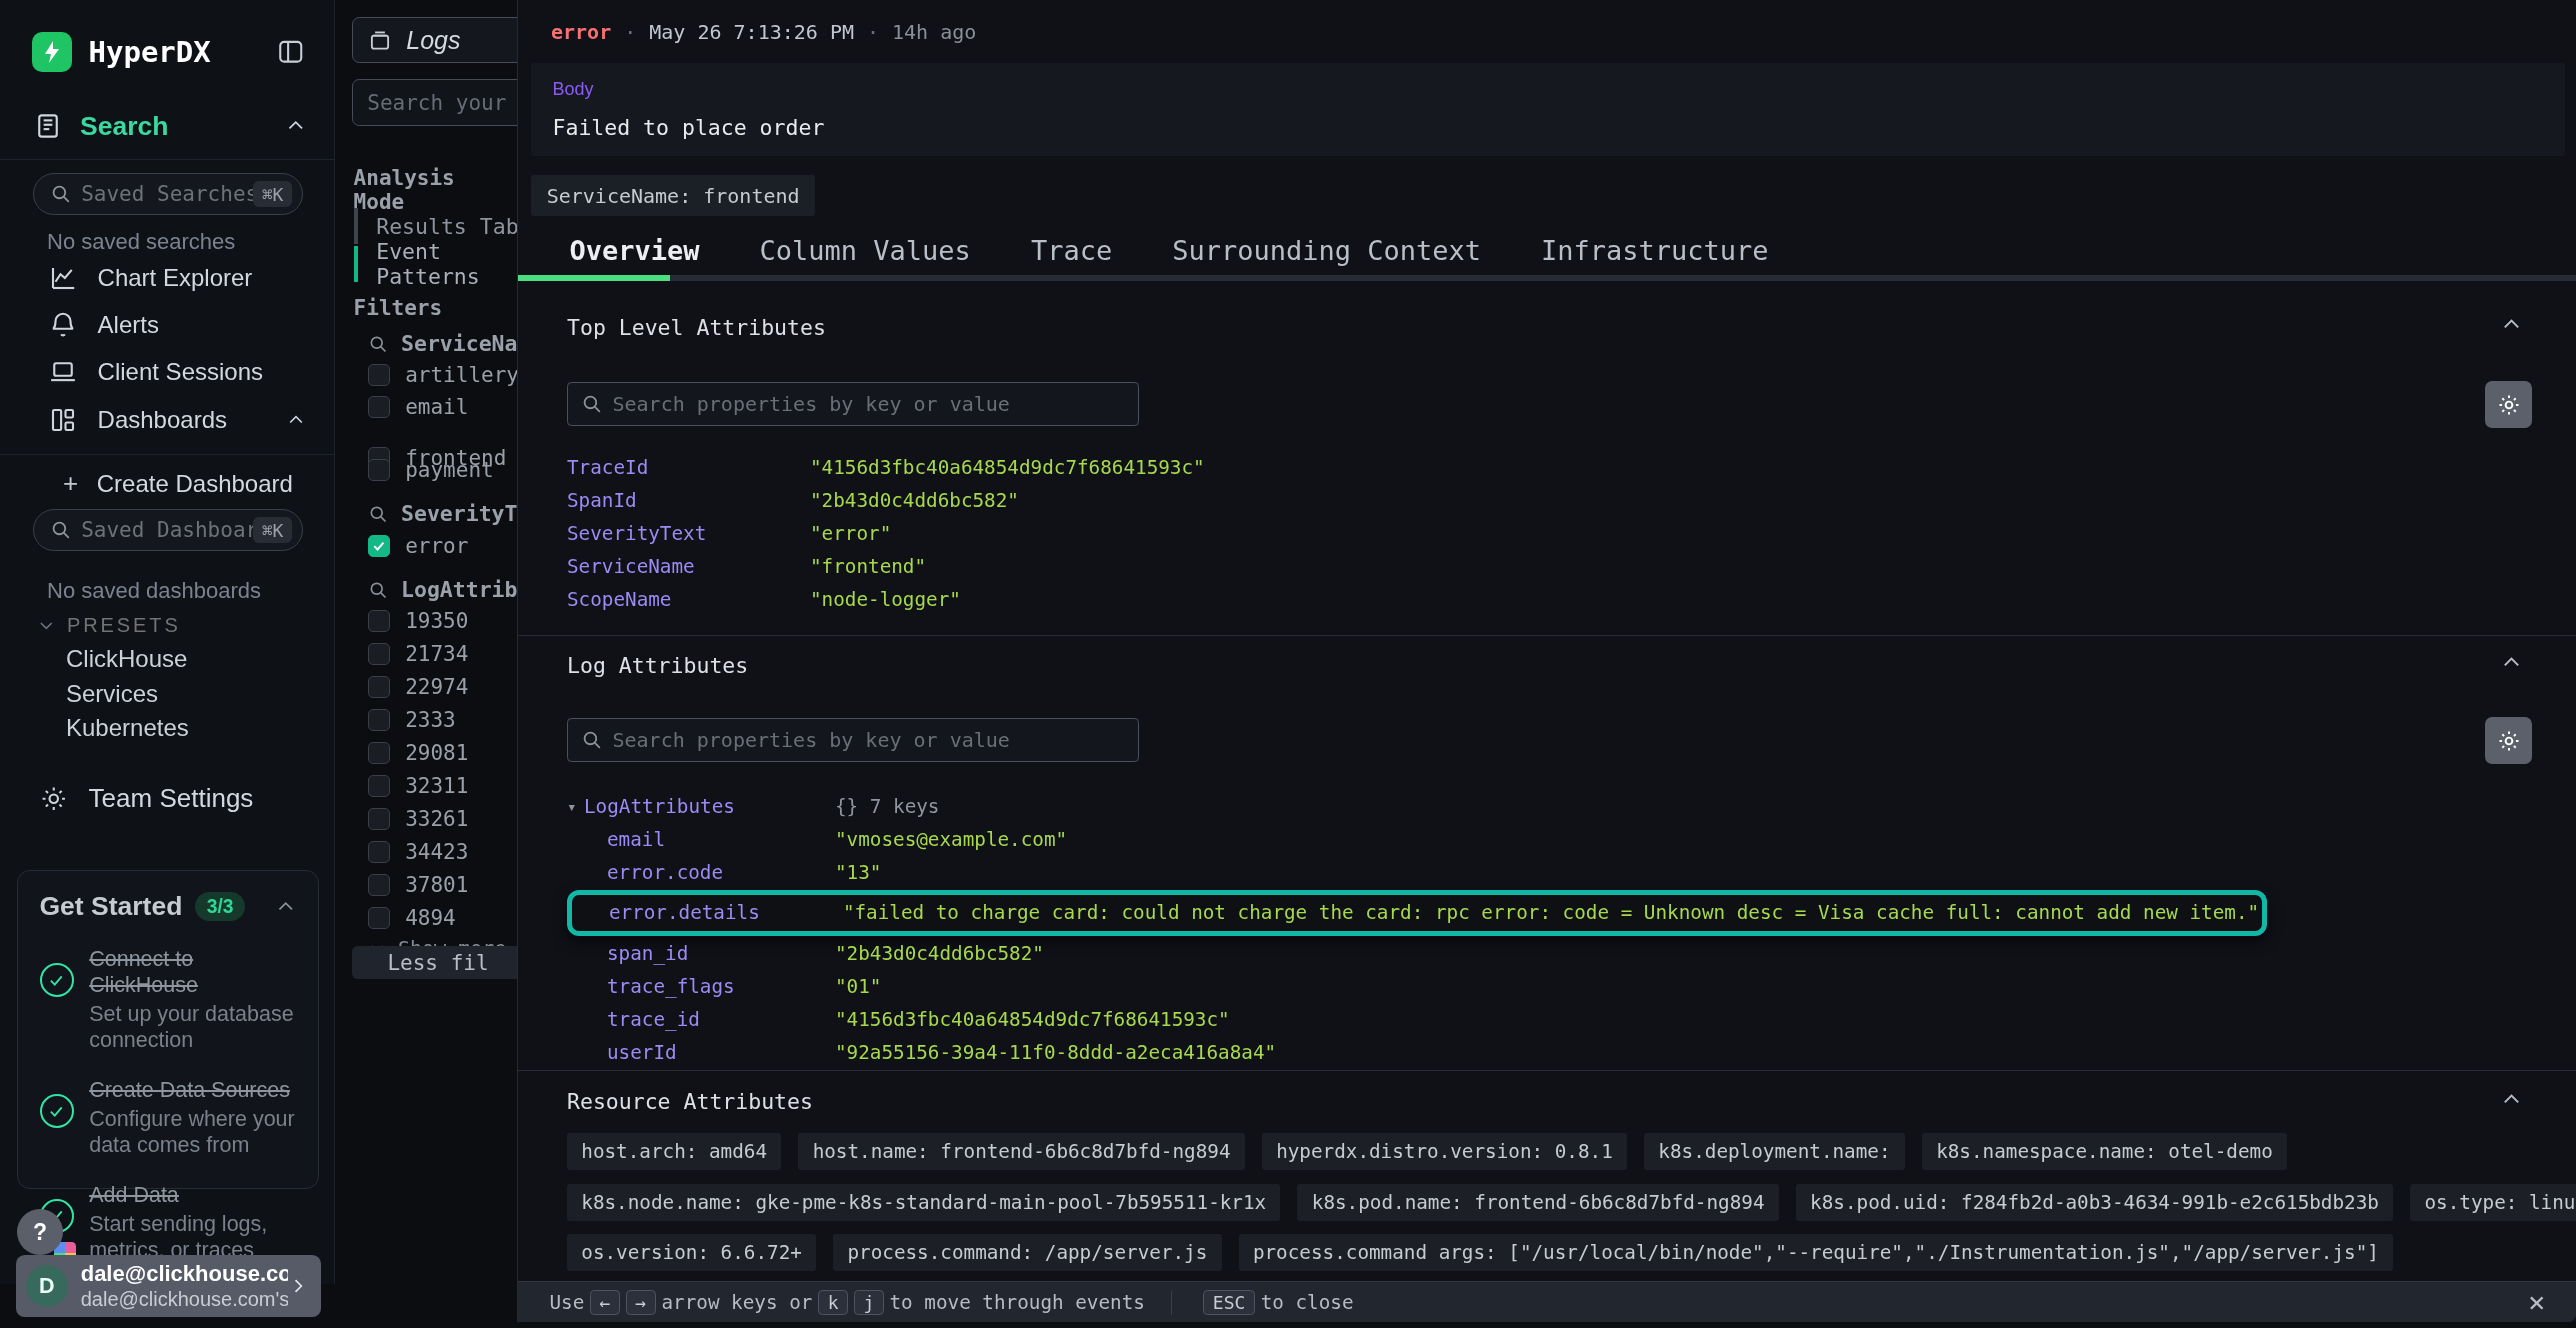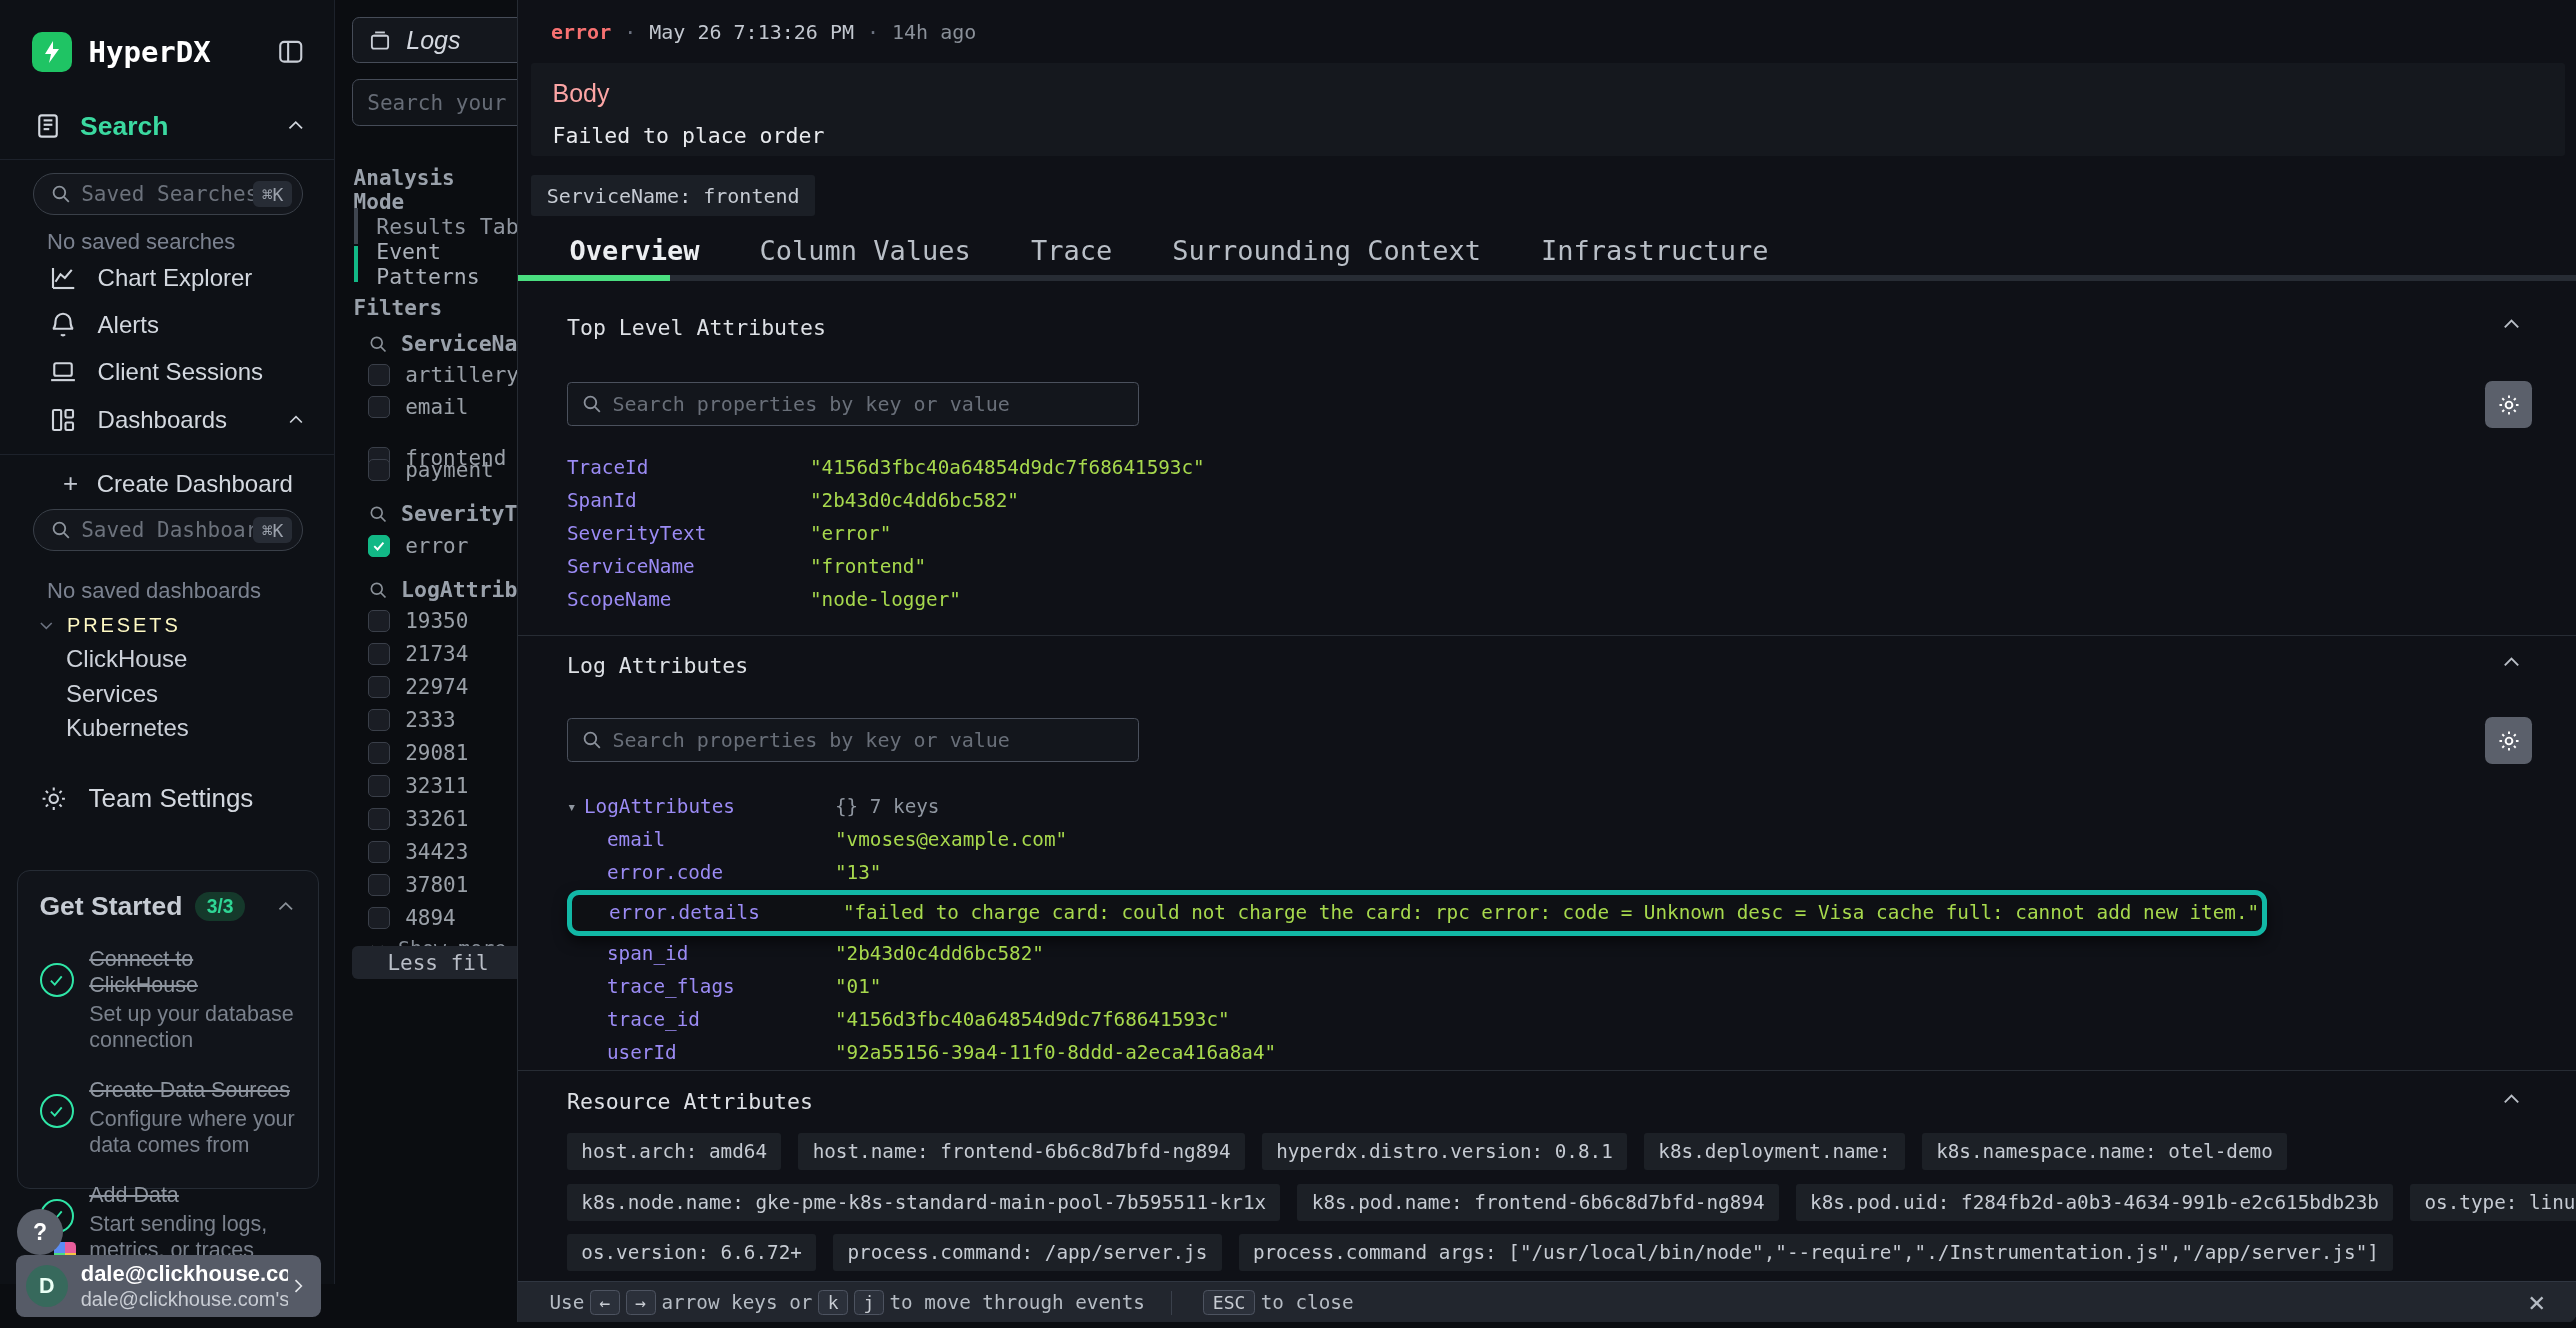--- a/index.html
+++ b/index.html
@@ -24,21 +24,21 @@
   .sb-search-row .lbl{color:#3bd9a0;font-weight:bold;font-size:26.5px;margin-left:17px;flex:1;}
   .sb-div{height:0.7px;background:var(--line2);}
   .pill{position:absolute;left:33px;width:270px;height:42px;border:1.4px solid #3a4049;border-radius:715px;background:#14171d;display:flex;align-items:center;padding:0 10px 0 15.7px;}
   .pill input{flex:1;min-width:0;background:transparent;border:none;outline:none;font-family:"DejaVu Sans Mono",monospace;font-size:21px;color:#aeb4bd;margin-left:10px;}
   .pill input::placeholder{color:#6c727c;}
   .kbd-chip{background:#272c35;border-radius:5.7px;padding:2.9px 8.6px;font-family:"DejaVu Sans Mono",monospace;font-size:18px;color:#9ba1ab;}
   .sb-note{left:47px;position:absolute;font-size:22px;color:#7b8290;}
   .nav-item{top:0;height:37px;display:flex;align-items:center;padding:0 29px 0 46px;font-size:24px;color:#d3d8df;cursor:pointer;}
   .nav-item .ic{width:33px;display:flex;justify-content:center;color:#cfd4db;}
   .nav-item .nl{margin-left:18.6px;flex:1;}
-  .sb-presets{left:37px;position:absolute;display:flex;align-items:center;color:#fef9c3;font-size:20px;letter-spacing:2.9px;}
+  .sb-presets{left:37px;position:absolute;display:flex;align-items:center;color:#737373;font-size:20px;letter-spacing:2.9px;}
   .sb-preset{left:66px;position:absolute;font-size:24px;color:#ccd1d9;cursor:pointer;}
   .gs-card{position:absolute;left:17px;width:302px;top:870px;height:319px;border:1.4px solid #262c35;border-radius:13px;background:#11141a;padding:20px 21.5px;}
   .gs-title-row{display:flex;align-items:center;}
   .gs-title{font-weight:bold;font-size:26.5px;color:#c6cbd3;}
   .gs-badge{margin-left:13px;background:#15392b;color:#2fd695;font-weight:bold;font-size:19.3px;border-radius:715px;padding:3.6px 11.4px;}
   .gs-item{display:flex;margin-top:24px;}
   .gs-check{flex:0 0 34px;height:34px;border:2.1px solid #2fe6a7;border-radius:50%;color:#2fe6a7;display:flex;align-items:center;justify-content:center;margin-right:15.7px;margin-top:17px;}
   .gs-item:first-of-type .gs-check{margin-top:29px;}
   .gs-tx{flex:1;}
   .gs-it{font-size:21.5px;color:#8e959f;text-decoration:line-through;line-height:26px;}
@@ -74,21 +74,21 @@
 
   
   .detail{position:absolute;left:517px;top:0;width:2059px;height:1328px;background:var(--panel);border-left:0.7px solid #262b33;}
   .d-abs{position:absolute;}
   .d-header{left:33px;top:20px;display:flex;align-items:center;font-family:"DejaVu Sans Mono",monospace;font-size:20px;}
   .sev{color:var(--err);font-weight:bold;}
   .dot{color:#6c7280;margin:0 13px;}
   .ts{color:#c2c7cf;}
   .rel{color:#8a9099;}
   .body-box{left:13px;top:63px;width:2034px;height:93px;background:#15181e;border-radius:2.9px;padding:15.7px 21.5px;}
-  .body-label{font-size:25px;color:#fca5a5;}
+  .body-label{font-size:18px;color:#8b5cf6;}
   .body-val{font-family:"DejaVu Sans Mono",monospace;font-size:21.5px;color:#e8eaee;margin-top:15.7px;}
   .svc-tag{left:13px;top:175px;display:inline-flex;background:#1b1f26;border-radius:2.9px;padding:8.6px 15.7px;font-family:"DejaVu Sans Mono",monospace;font-size:20px;color:#c6cbd3;}
   .tabs{left:21.5px;top:230px;display:flex;height:40px;align-items:center;}
   .tab{padding:0 30px;font-family:"DejaVu Sans Mono",monospace;font-size:27px;color:#b9bfc7;cursor:pointer;}
   .tab.active{color:#eceef1;font-weight:bold;}
   .tab-track{left:0;top:275px;width:2059px;height:6.4px;background:#272c34;}
   .tab-ink{left:0;top:275px;width:152px;height:6.4px;background:var(--green);}
   .sec-title{left:49px;font-family:"DejaVu Sans Mono",monospace;font-size:21.5px;color:#dde0e5;}
   .sec-chev{right:53px;color:#b9bec6;cursor:pointer;}
   .psearch{left:49px;width:572px;height:44px;border:1.4px solid var(--inborder);border-radius:4.3px;background:#13161c;display:flex;align-items:center;padding:0 13px;}

